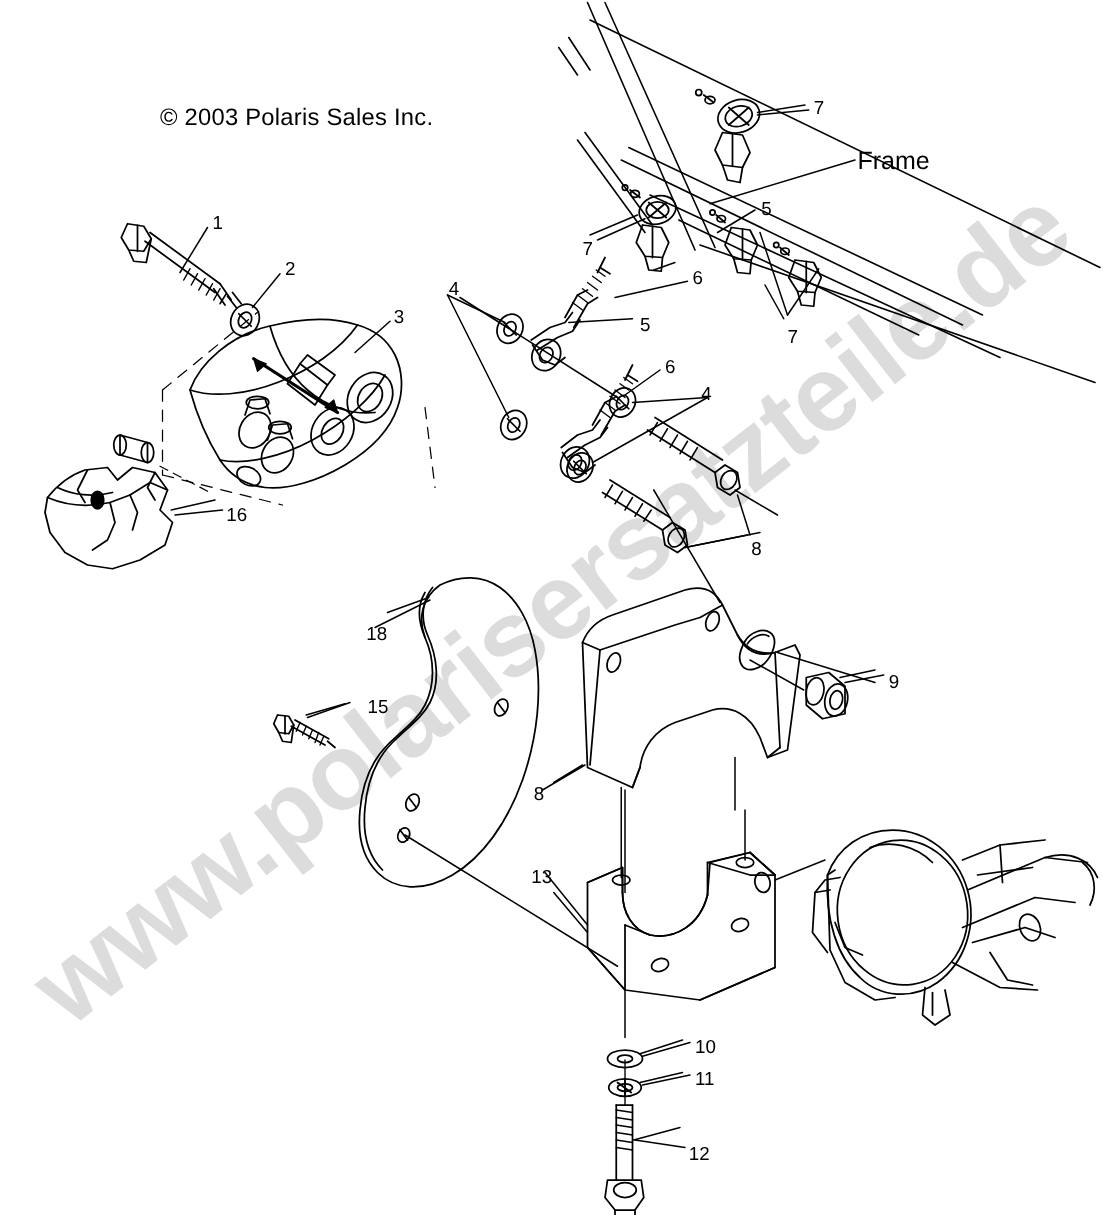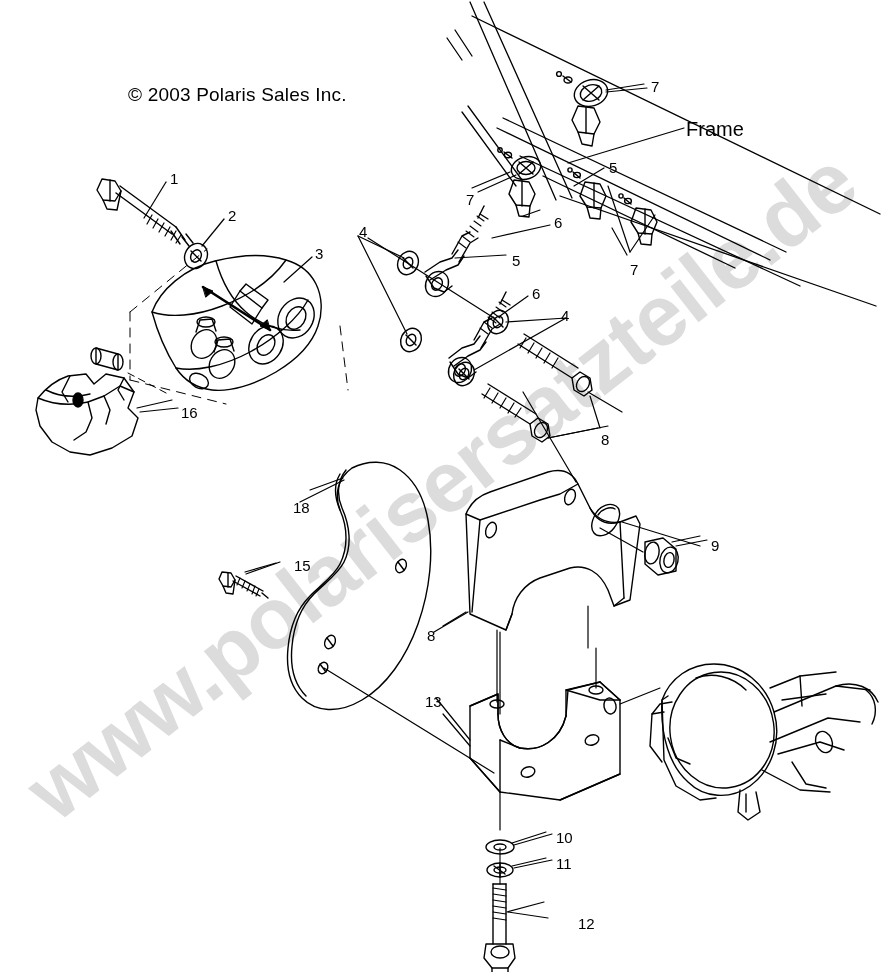--- a/index.html
+++ b/index.html
@@ -481,21 +481,21 @@
       <div class="callout" style="left: 532px; top: 286px;">6</div>
       <div class="callout" style="left: 561px; top: 308px;">4</div>
       <div class="callout" style="left: 651px; top: 79px;">7</div>
       <div class="callout" style="left: 466px; top: 192px;">7</div>
       <div class="callout" style="left: 630px; top: 262px;">7</div>
       <div class="callout" style="left: 609px; top: 160px;">5</div>
       <div class="callout" style="left: 601px; top: 432px;">8</div>
       <div class="callout" style="left: 711px; top: 538px;">9</div>
       <div class="callout" style="left: 556px; top: 830px;">10</div>
       <div class="callout" style="left: 556px; top: 856px;">11</div>
-      <div class="callout" style="left: 551px; top: 916px; margin-left: 27px;">12</div>
+      <div class="callout" style="left: 551px; top: 916px;">12</div>
       <div class="callout" style="left: 425px; top: 694px;">13</div>
       <div class="callout" style="left: 427px; top: 628px;">8</div>
       <div class="callout" style="left: 269px; top: 558px; margin-left: 25px;">15</div>
       <div class="callout" style="left: 293px; top: 500px;">18</div>
       <div class="callout" style="left: 181px; top: 405px;">16</div>
     </div>
 
 </div>
 
 </body></html>

